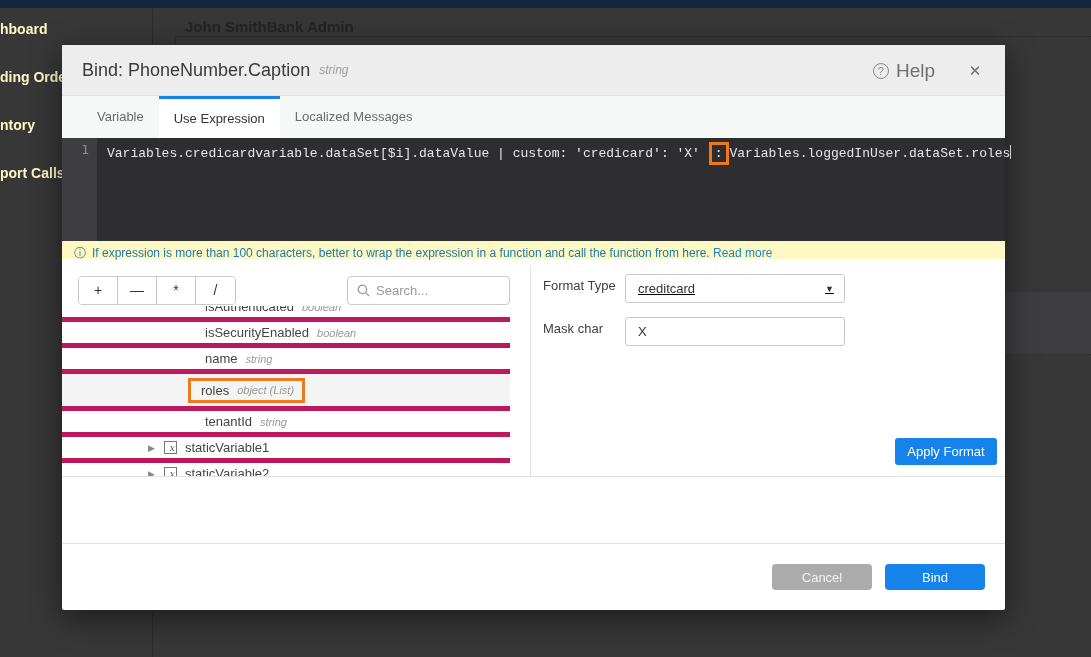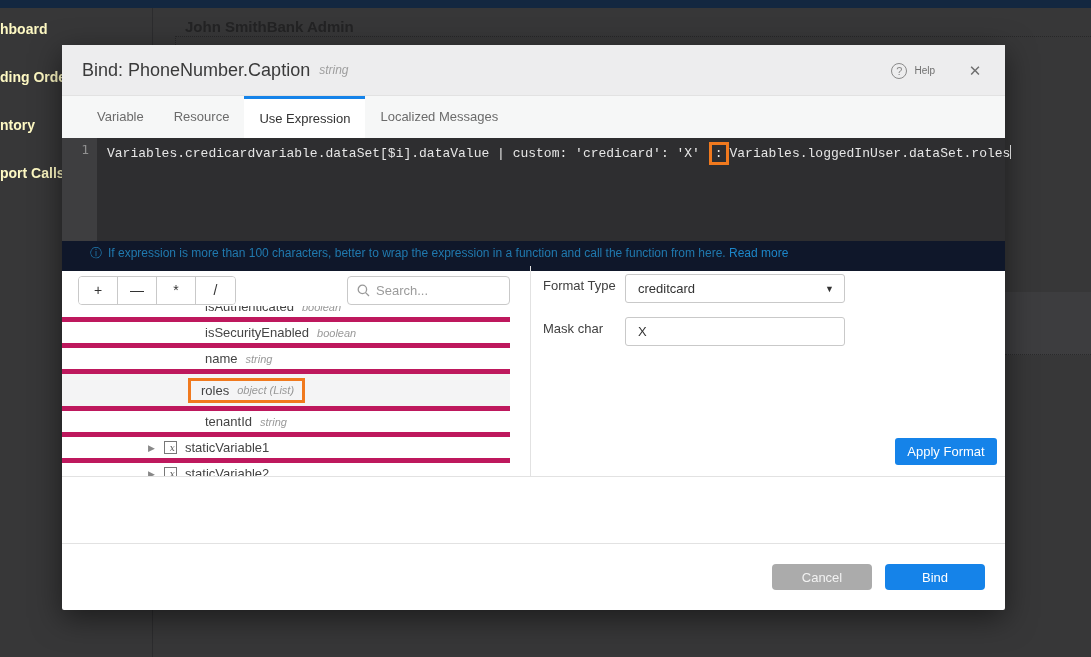--- a/index.html
+++ b/index.html
@@ -32,21 +32,21 @@
     display:flex; align-items:center; padding-left:20px;
   }
   #modal-title { font-size:18px; color:#3a3a3a; }
   #modal-title-type { font-size:12px; font-style:italic; color:#9e9e9e; margin-left:9px; }
   #help-group { position:absolute; right:70px; top:0; height:51px; display:flex; align-items:center; cursor:pointer; }
   .help-circle {
     width:16px; height:16px; border:1px solid #8a8a8a; border-radius:50%;
     color:#8a8a8a; font-size:11px; display:inline-flex; align-items:center; justify-content:center;
     margin-right:7px;
   }
-  #help-label { font-size:10px; color:#6f6f6f; }
+  #help-label { font-size:19px; color:#6f6f6f; }
   #close-btn {
     position:absolute; right:18px; top:0; height:51px; width:24px;
     display:flex; align-items:center; justify-content:center;
     font-size:15px; color:#6f6f6f; cursor:pointer;
   }
 
   
   #tabbar {
     left:0; top:51px; width:943px; height:42px;
     background:#f6f7f7; display:flex; padding-left:20px;
@@ -73,22 +73,22 @@
     white-space:pre;
   }
   #expr-highlight {
     display:inline-block; border:3px solid #f0791e; padding:1px 3px; margin:0 1px;
     color:#e6e6e6;
   }
   #editor-caret { display:inline-block; width:1px; height:14px; background:#cfcfcf; vertical-align:-2px; }
 
   
   #info-banner {
-    left:0; top:196px; width:943px; height:30px; background:#0f172a;
-    font-size:12px; color:#2079ae; line-height:25px; padding-left:28px; white-space:nowrap;
+    left:0; top:196px; width:943px; height:18px; background:#fef9c3;
+    font-size:12px; color:#2079ae; line-height:25px; padding-left:12px; white-space:nowrap;
   }
   #info-icon { margin-right:6px; font-size:12px; }
   #info-link { color:#1d86c8; cursor:pointer; }
 
   
   #content-divider-v { left:468px; top:221px; width:1px; height:210px; background:#e2e2e2; }
   #content-divider-h { left:0; top:431px; width:943px; height:1px; background:#e2e2e2; }
   #footer-divider { left:0; top:498px; width:943px; height:1px; background:#e2e2e2; }
 
   
@@ -138,21 +138,21 @@
     line-height:10px; padding-right:1px;
   }
 
   
   .rp-label { font-size:13px; color:#404040; }
   #format-type-label { left:481px; top:233px; }
   #mask-char-label { left:481px; top:276px; }
   #format-type-select {
     left:563px; top:229px; width:220px; height:29px;
     border:1px solid #c9c9c9; border-radius:3px; background:#fff;
-    display:flex; align-items:center; padding-left:12px; cursor:pointer;
+    display:flex; align-items:center; padding-left:12px; cursor:pointer;text-decoration:underline;
   }
   #format-type-value { font-size:13px; color:#333; flex:1; }
   #select-caret { font-size:9px; color:#333; margin-right:10px; }
   #mask-char-input {
     left:563px; top:272px; width:220px; height:29px;
     border:1px solid #c9c9c9; border-radius:3px; padding-left:12px;
     font-size:13px; color:#333; font-family:"Liberation Sans", sans-serif; outline:none;
   }
   #apply-format-btn {
     left:833px; top:393px; width:102px; height:27px;
@@ -193,21 +193,20 @@
     <span id="modal-title-type">string</span>
     <span id="help-group">
       <span class="help-circle">?</span>
       <span id="help-label">Help</span>
     </span>
     <span id="close-btn">✕</span>
   </div>
 
   <div id="tabbar" class="abs">
     <div class="tab">Variable</div>
-    <div class="tab">Resource</div>
     <div class="tab active">Use Expression</div>
     <div class="tab">Localized Messages</div>
   </div>
 
   <div id="editor" class="abs">
     <div id="editor-gutter">1</div>
     <div id="editor-code"><span>Variables.credicardvariable.dataSet[$i].dataValue | custom: 'credicard': 'X' </span><span id="expr-highlight">:</span><span>Variables.loggedInUser.dataSet.roles</span><span id="editor-caret"></span></div>
   </div>
 
   <div id="info-banner" class="abs">

